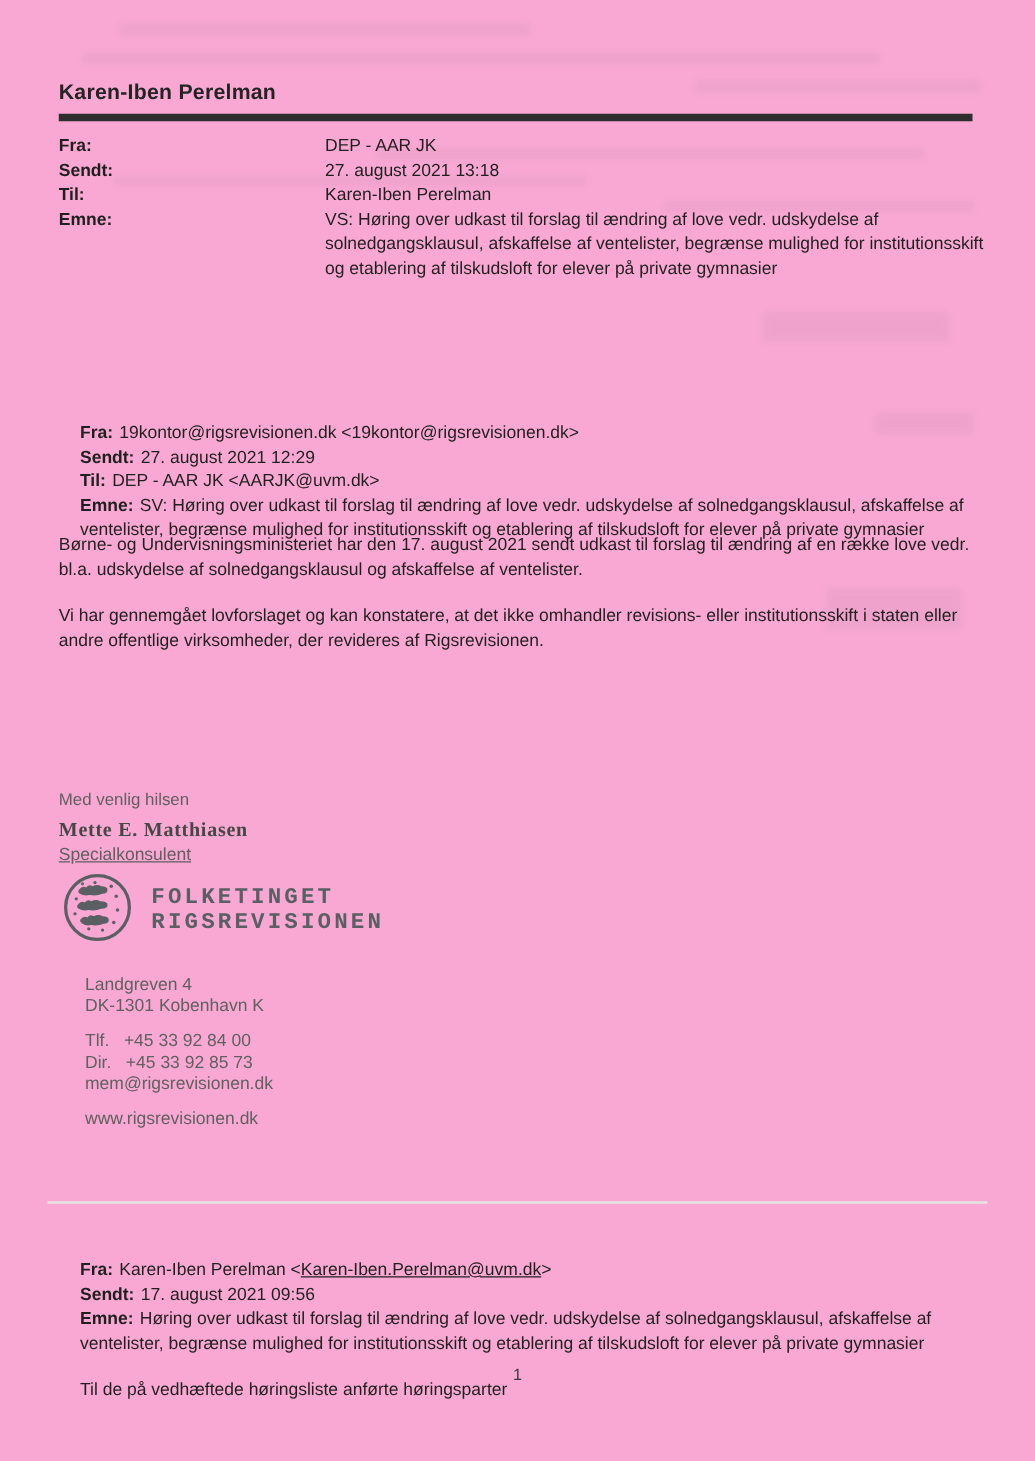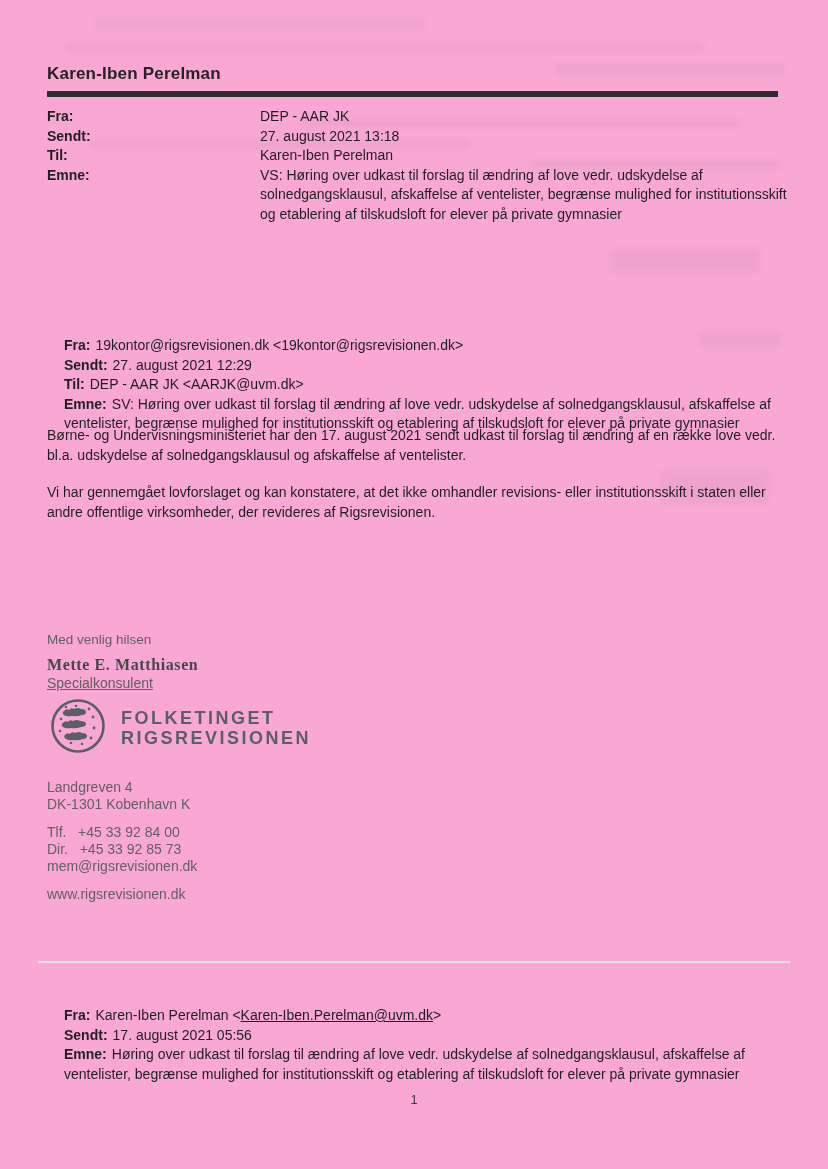--- a/index.html
+++ b/index.html
@@ -40,26 +40,26 @@
   .sig-closing{color:#5f5f5f;font-size:13.5px;}
   .sig-name{
     margin-top:9px;
     font-family:"Liberation Serif","DejaVu Serif",serif;
     font-weight:700;font-size:16px;color:#474747;letter-spacing:.6px;
   }
   .sig-title{color:#5f5f5f;font-size:14px;margin-top:1px;text-decoration:underline;}
 
   .logo-block{position:absolute;left:49px;top:697px;display:flex;align-items:center;gap:14px;}
   .logo-text{
-    font-family:Liberation Sans, sans-serif;
+    font-family:Liberation Mono, monospace;
     color:#5a5f63;font-size:18px;font-weight:600;letter-spacing:2.5px;line-height:20px;
   }
 
   .addr-block{position:absolute;left:47px;top:779px;color:#606060;line-height:17px;font-size:14px;}
-  .addr-block div{white-space:pre-wrap;}
+  .addr-block div{white-space:pre-wrap;margin-left:21px;}
   .addr-gap{height:11px;}
 
   .hairline{position:absolute;left:38px;top:961px;width:752px;height:2px;background:#e4e4e2;}
 
   .email-link{text-decoration:underline;color:#1f1f1f;cursor:pointer;}
 
   .page-number{
     position:absolute;left:0;top:1092px;width:828px;text-align:center;
     font-size:13px;color:#3a3a3a;
   }
@@ -169,22 +169,23 @@
     <div>www.rigsrevisionen.dk</div>
   </div>
 
   <div class="hairline"></div>
 
   <div class="inline-block email3-block">
     <div class="inline-row">
       <span class="lbl">Fra:</span><span>Karen-Iben Perelman &lt;</span><span class="email-link">Karen-Iben.Perelman@uvm.dk</span><span>&gt;</span>
     </div>
     <div class="inline-row">
-      <span class="lbl">Sendt:</span><span>17. august 2021 05:56</span>
+      <span class="lbl">Sendt:</span><span>17. august 2021 09:56</span>
     </div>
     <div class="inline-row">
       <span class="lbl">Emne:</span><span>Høring over udkast til forslag til ændring af love vedr. udskydelse af solnedgangsklausul, afskaffelse af ventelister, begrænse mulighed for institutionsskift og etablering af tilskudsloft for elever på private gymnasier</span>
     </div>
+    <div class="inline-row" style="margin-top:18px;">Til de på vedhæftede høringsliste anførte høringsparter</div>
   </div>
 
   <div class="page-number">1</div>
 
 </div>
 
 </body></html>

